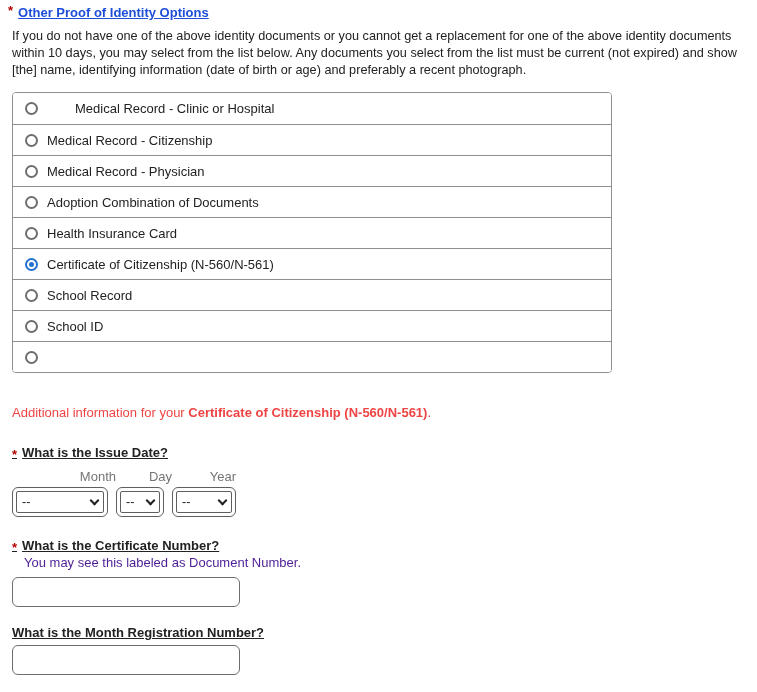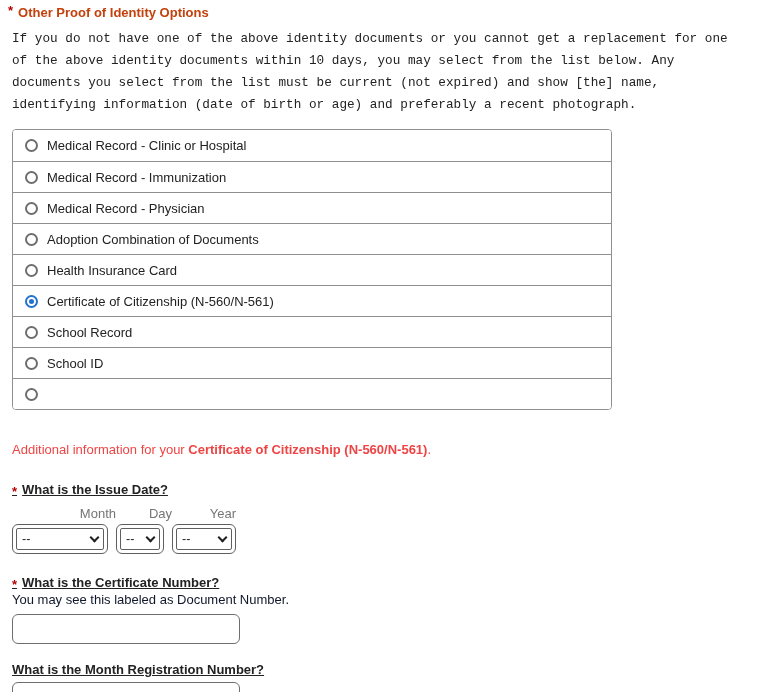--- a/index.html
+++ b/index.html
@@ -9,57 +9,57 @@
     font-family: "Liberation Sans", "DejaVu Sans", sans-serif;
     font-size: 13px; color: #1f1f1f; overflow: hidden;
   }
   .page { padding: 5px 8px 0 8px; }
 
   
   .section-title { margin-bottom: 8px; }
   .req { color: #b30000; font-weight: bold; margin-right: 5px; }
   .req.sup { position: relative; top: -2px; }
   .req.low { position: relative; top: 2px; font-weight: bold; }
-  .title-text { font-weight: bold; color: #c2410c; }
+  .title-text { font-weight: bold; color: #1d4ed8; text-decoration: underline; }
 
   
   .intro {
-    margin-left: 4px; width: 738px; line-height: 22px;
-    font-size: 12.7px; margin-bottom: 13px; color: #222; font-family: Liberation Mono, monospace;
+    margin-left: 4px; width: 738px; line-height: 17px;
+    font-size: 12.7px; margin-bottom: 13px; color: #222;
   }
 
   
   .option-list {
     width: 600px; margin-left: 4px;
     border: 1px solid #8f8f8f; border-radius: 4px;
     overflow: hidden; background: #fff; margin-bottom: 32px;
   }
   .option-row {
     display: flex; align-items: center; height: 31px;
     border-top: 1px solid #8f8f8f; cursor: pointer; background: #fff;
   }
-  .option-row:first-child { border-top: none; }
+  .option-row:first-child { border-top: none; gap: 28px; }
   .radio {
     width: 13px; height: 13px; border: 2px solid #6e6e6e; border-radius: 50%;
     margin-left: 12px; flex: none; position: relative; background: #fff;
   }
   .radio.selected { border-color: #2272ce; }
   .radio.selected::after {
     content: ""; position: absolute; left: 2px; top: 2px;
     width: 5px; height: 5px; border-radius: 50%; background: #2272ce;
   }
   .option-label { margin-left: 9px; color: #222; }
 
   
   .additional { margin-left: 4px; margin-bottom: 25px; color: #ef4444; }
   .additional strong { font-weight: bold; }
 
   
   .question { font-weight: bold; color: #222; margin-left: 4px; text-decoration: underline; }
-  .hint { margin-left: 4px; margin-top: 2px; color: #0f172a; }
+  .hint { margin-left: 16px; margin-top: 2px; color: #4c1d95; }
 
   
   .date-labels { display: flex; margin-left: 4px; margin-top: 9px; color: #757575; }
   .date-labels .dl { padding-left: 2px; text-align: right; }
   .dl-month { width: 104px; }
   .dl-day   { width: 56px; }
   .dl-year  { width: 64px; }
   .date-row { display: flex; gap: 8px; margin-left: 4px; margin-top: 3px; margin-bottom: 21px; }
   .sel-outer {
     border: 1px solid #5f5f5f; border-radius: 6px; padding: 3px;
@@ -99,21 +99,21 @@
 
   <p class="intro">If you do not have one of the above identity documents or you cannot get a replacement for one of the above identity documents within 10 days, you may select from the list below. Any documents you select from the list must be current (not expired) and show [the] name, identifying information (date of birth or age) and preferably a recent photograph.</p>
 
   <div class="option-list" id="option-list">
       <div class="option-row">
         <span class="radio"></span>
         <span class="option-label">Medical Record - Clinic or Hospital</span>
       </div>
       <div class="option-row">
         <span class="radio"></span>
-        <span class="option-label">Medical Record - Immunization</span>
+        <span class="option-label">Medical Record - Citizenship</span>
       </div>
       <div class="option-row">
         <span class="radio"></span>
         <span class="option-label">Medical Record - Physician</span>
       </div>
       <div class="option-row">
         <span class="radio"></span>
         <span class="option-label">Adoption Combination of Documents</span>
       </div>
       <div class="option-row">

